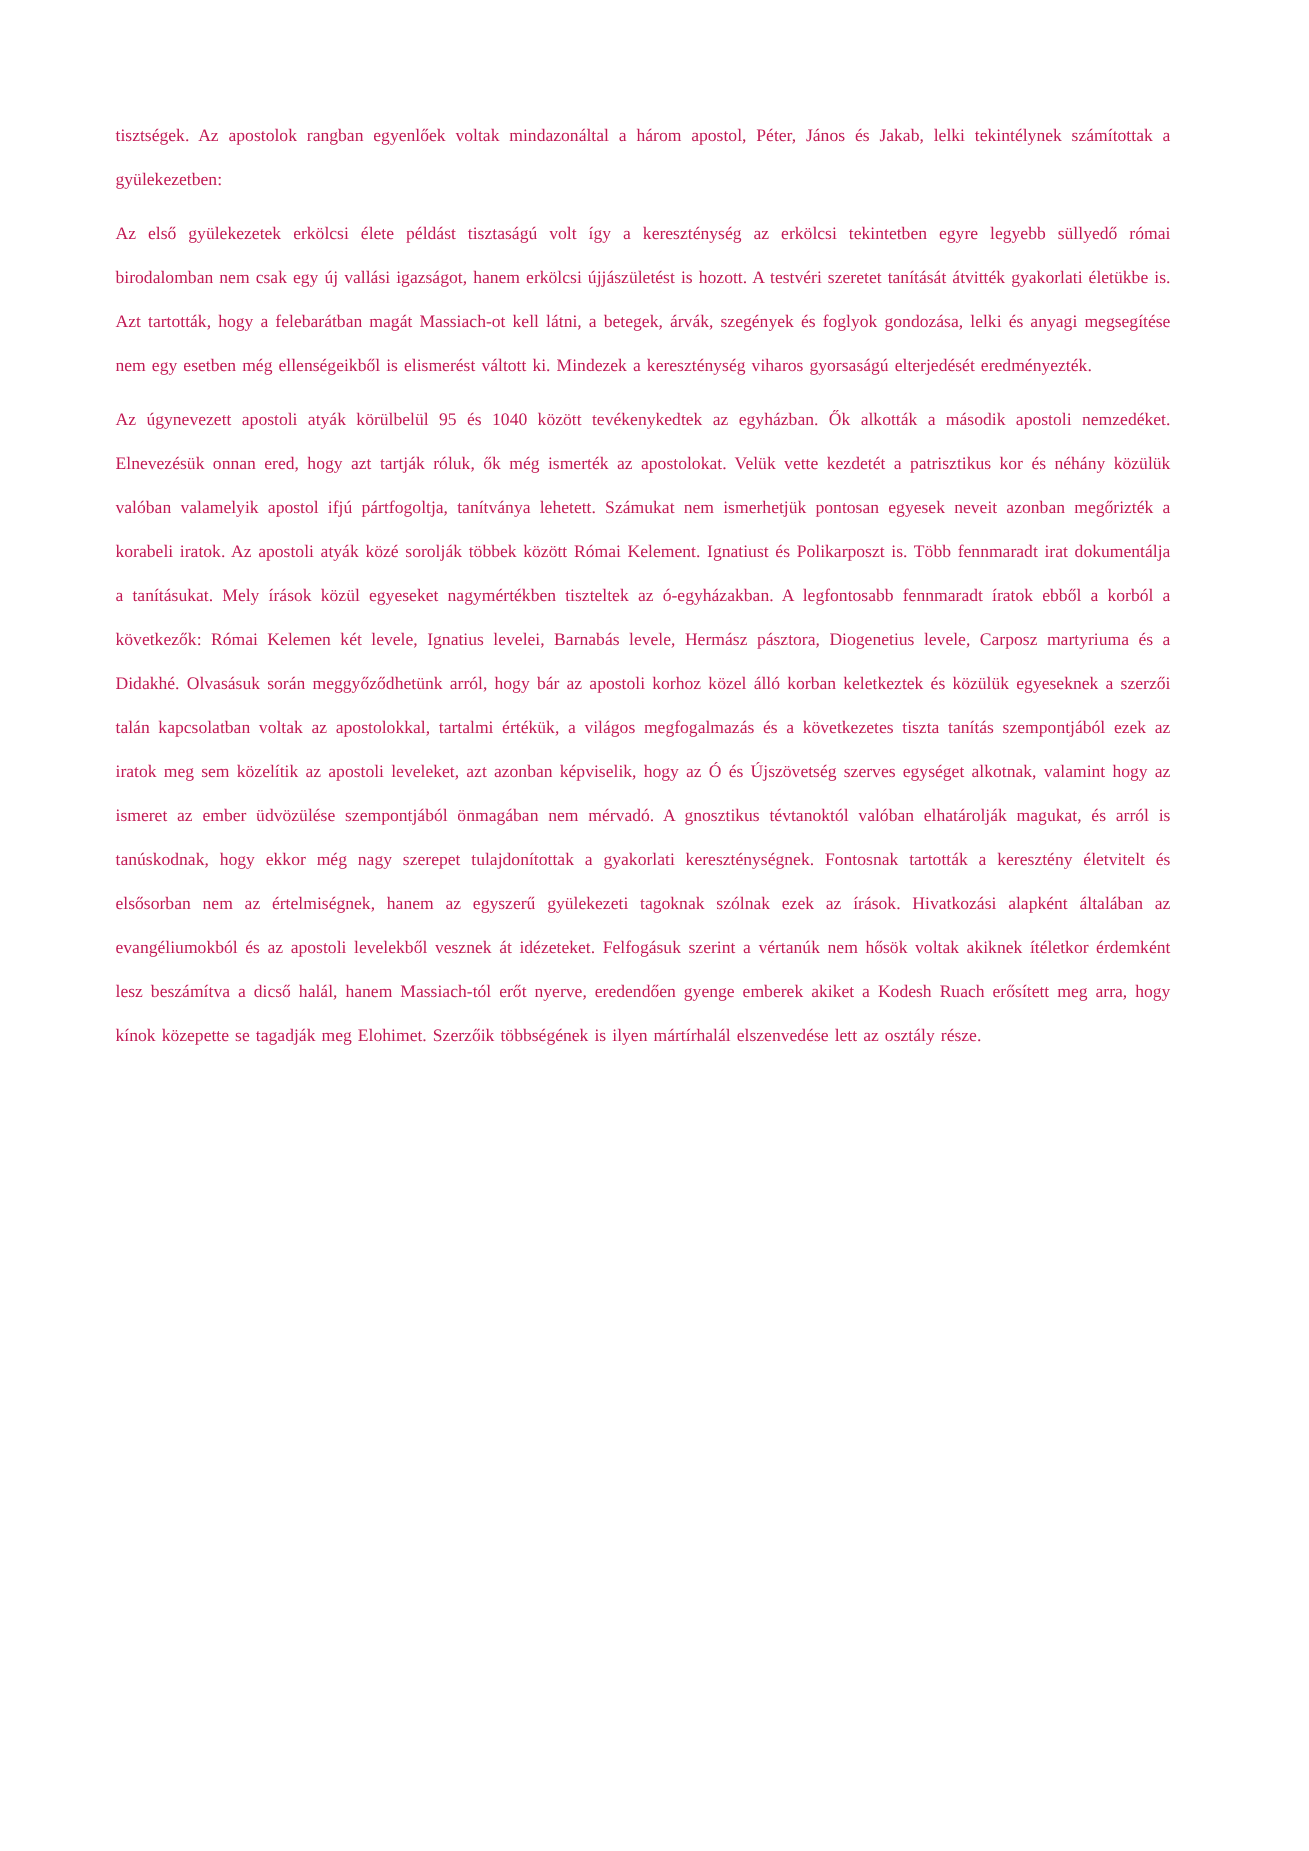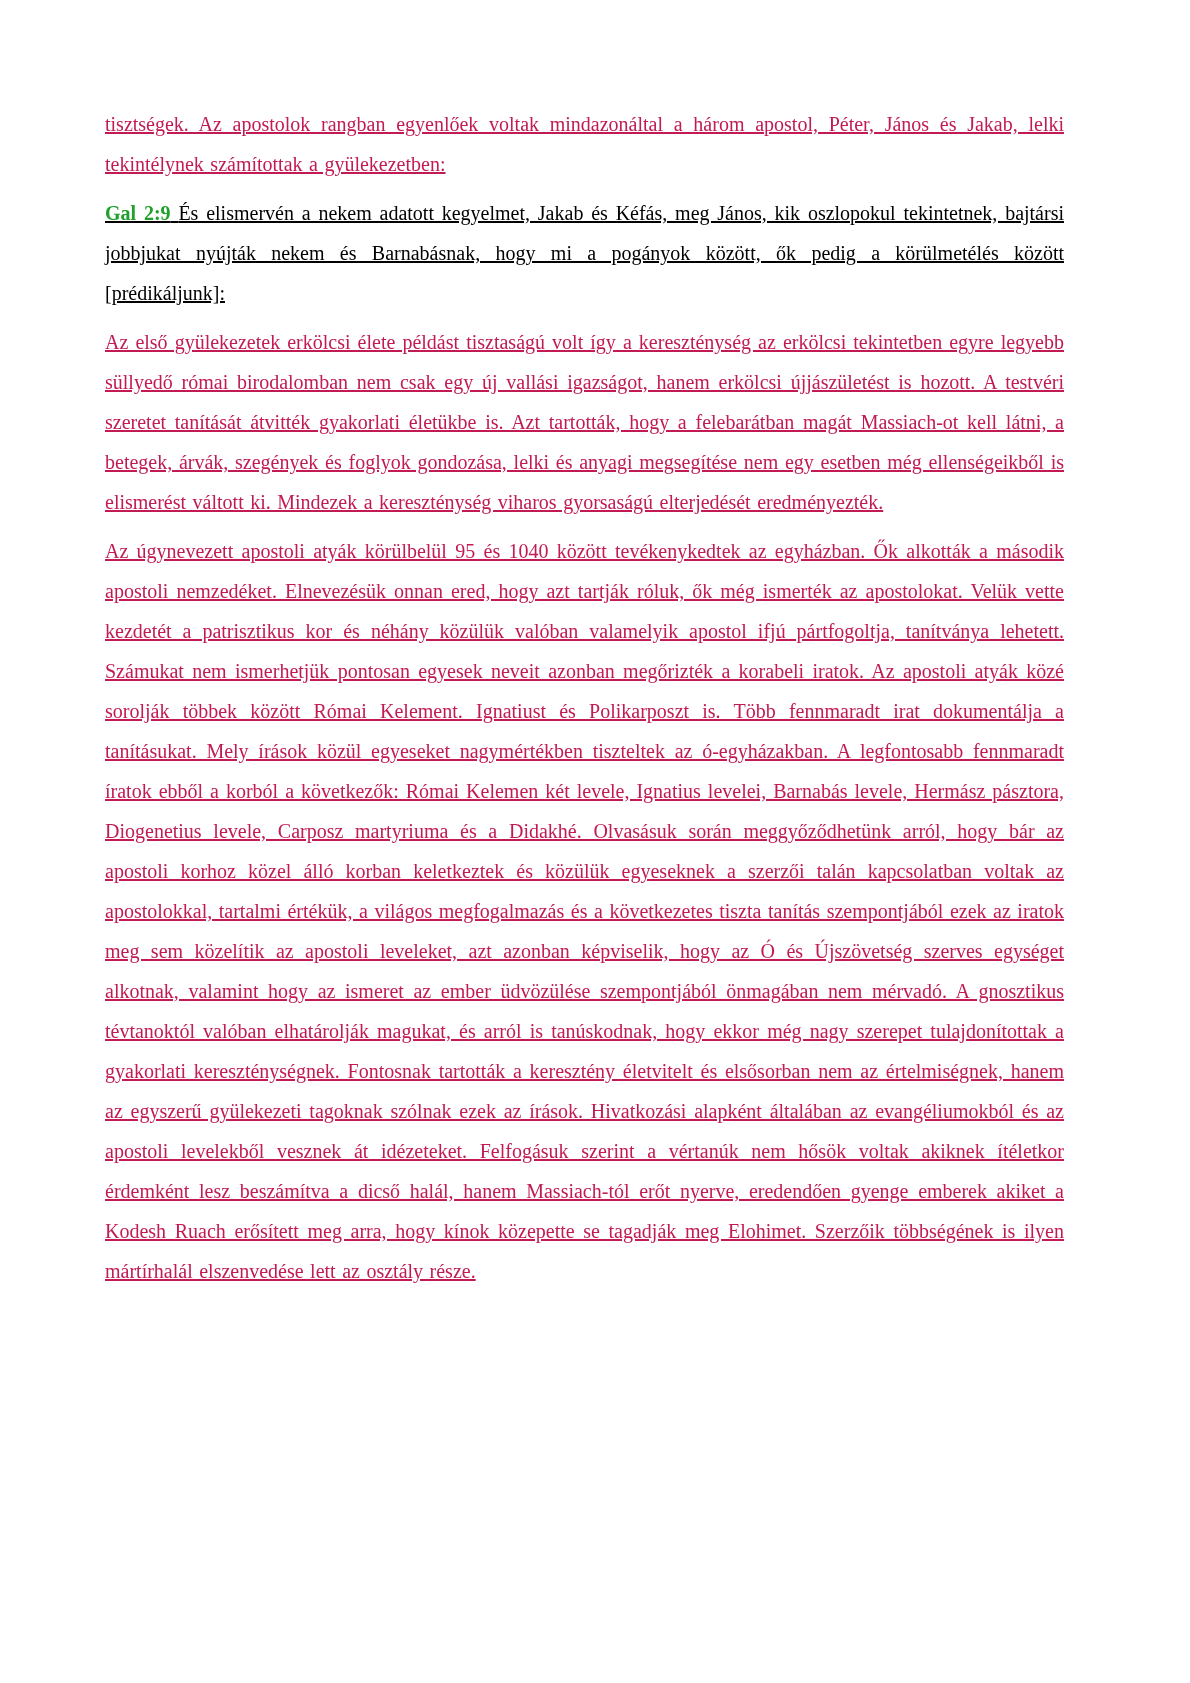--- a/index.html
+++ b/index.html
@@ -18,41 +18,39 @@
   }
   .page{
     box-sizing:border-box;
     width:1190px;
     height:1683px;
     padding:104px 110px 0 105px;
     background:var(--page-bg);
   }
   .page p{
     margin:0 16px 9px 0;
-    font-size:20px;
+    font-size:16px;
     line-height:40px;
     text-align:justify;
     color:var(--body-text);
     word-spacing:1.5px;
-    text-decoration:underline;
   }
   .page p.verse{
     color:var(--verse-body);
   }
   .verse-ref{
     color:var(--verse-ref);
     font-weight:bold;
   }
 </style>
 </head>
 <body>
 
 <div class="page">
 
   <p>tisztségek. Az apostolok rangban egyenlőek voltak mindazonáltal a három apostol, Péter, János és Jakab, lelki tekintélynek számítottak a gyülekezetben:</p>
 
-  <p class="verse"><span class="verse-ref">Gal 2:9</span> <span>És elismervén a nekem adatott kegyelmet, Jakab és Kéfás, meg János, kik oszlopokul tekintetnek, bajtársi jobbjukat nyújták nekem és Barnabásnak, hogy mi a pogányok között, ők pedig a körülmetélés között [prédikáljunk]:</span></p>
 
   <p>Az első gyülekezetek erkölcsi élete példást tisztaságú volt így a kereszténység az erkölcsi tekintetben egyre legyebb süllyedő római birodalomban nem csak egy új vallási igazságot, hanem erkölcsi újjászületést is hozott. A testvéri szeretet tanítását átvitték gyakorlati életükbe is. Azt tartották, hogy a felebarátban magát Massiach-ot kell látni, a betegek, árvák, szegények és foglyok gondozása, lelki és anyagi megsegítése nem egy esetben még ellenségeikből is elismerést váltott ki. Mindezek a kereszténység viharos gyorsaságú elterjedését eredményezték.</p>
 
   <p>Az úgynevezett apostoli atyák körülbelül 95 és 1040 között tevékenykedtek az egyházban. Ők alkották a második apostoli nemzedéket. Elnevezésük onnan ered, hogy azt tartják róluk, ők még ismerték az apostolokat. Velük vette kezdetét a patrisztikus kor és néhány közülük valóban valamelyik apostol ifjú pártfogoltja, tanítványa lehetett. Számukat nem ismerhetjük pontosan egyesek neveit azonban megőrizték a korabeli iratok. Az apostoli atyák közé sorolják többek között Római Kelement. Ignatiust és Polikarposzt is. Több fennmaradt irat dokumentálja a tanításukat. Mely írások közül egyeseket nagymértékben tiszteltek az ó-egyházakban. A legfontosabb fennmaradt íratok ebből a korból a következők: Római Kelemen két levele, Ignatius levelei, Barnabás levele, Hermász pásztora, Diogenetius levele, Carposz martyriuma és a Didakhé. Olvasásuk során meggyőződhetünk arról, hogy bár az apostoli korhoz közel álló korban keletkeztek és közülük egyeseknek a szerzői talán kapcsolatban voltak az apostolokkal, tartalmi értékük, a világos megfogalmazás és a következetes tiszta tanítás szempontjából ezek az iratok meg sem közelítik az apostoli leveleket, azt azonban képviselik, hogy az Ó és Újszövetség szerves egységet alkotnak, valamint hogy az ismeret az ember üdvözülése szempontjából önmagában nem mérvadó. A gnosztikus tévtanoktól valóban elhatárolják magukat, és arról is tanúskodnak, hogy ekkor még nagy szerepet tulajdonítottak a gyakorlati kereszténységnek. Fontosnak tartották a keresztény életvitelt és elsősorban nem az értelmiségnek, hanem az egyszerű gyülekezeti tagoknak szólnak ezek az írások. Hivatkozási alapként általában az evangéliumokból és az apostoli levelekből vesznek át idézeteket. Felfogásuk szerint a vértanúk nem hősök voltak akiknek ítéletkor érdemként lesz beszámítva a dicső halál, hanem Massiach-tól erőt nyerve, eredendően gyenge emberek akiket a Kodesh Ruach erősített meg arra, hogy kínok közepette se tagadják meg Elohimet. Szerzőik többségének is ilyen mártírhalál elszenvedése lett az osztály része.</p>
 
 </div>
 
 </body></html>

